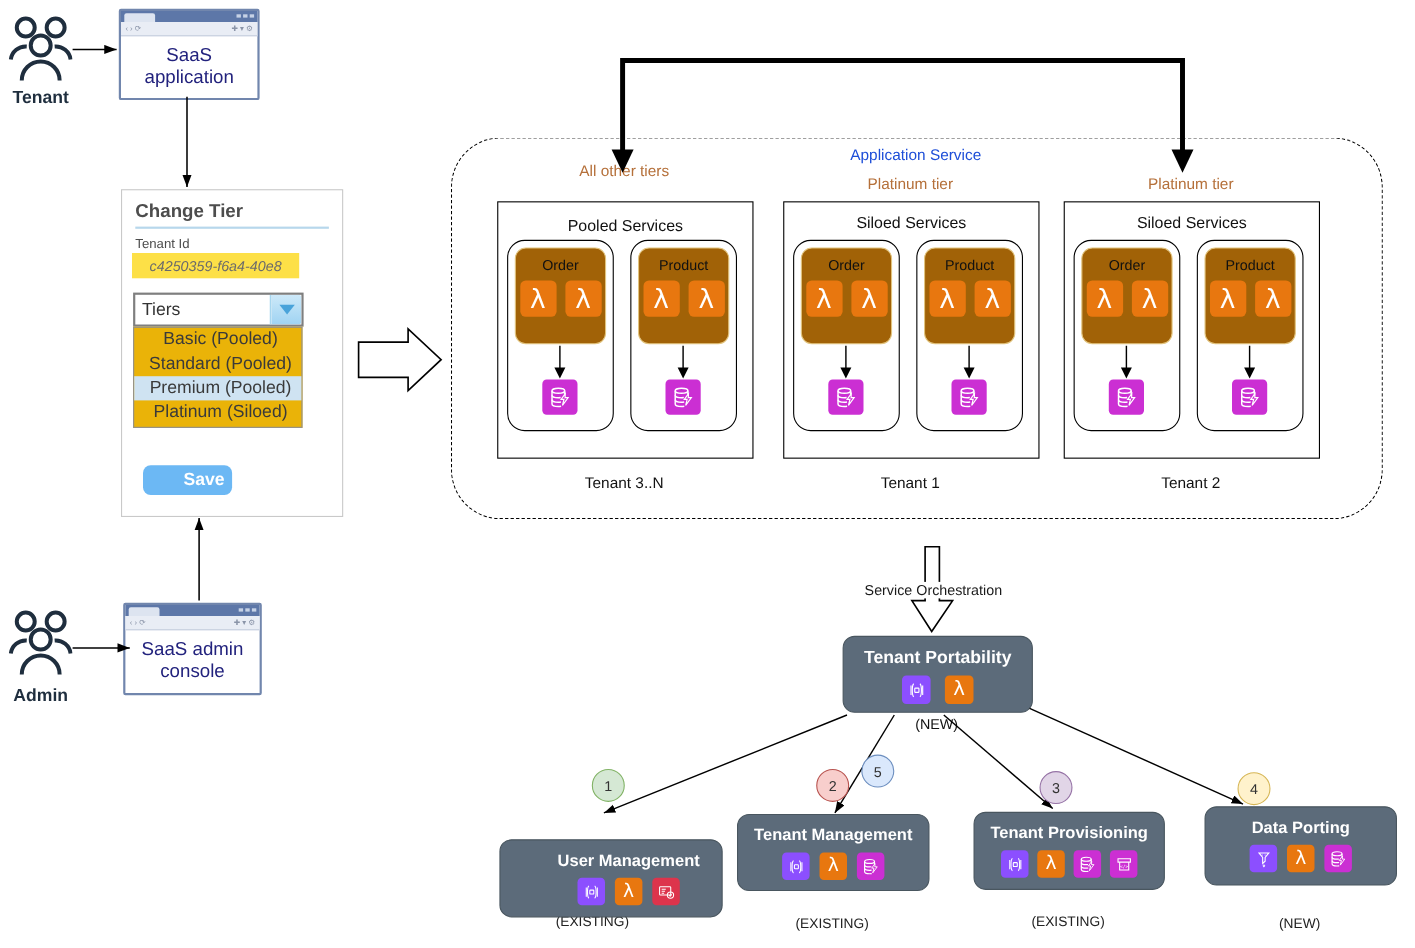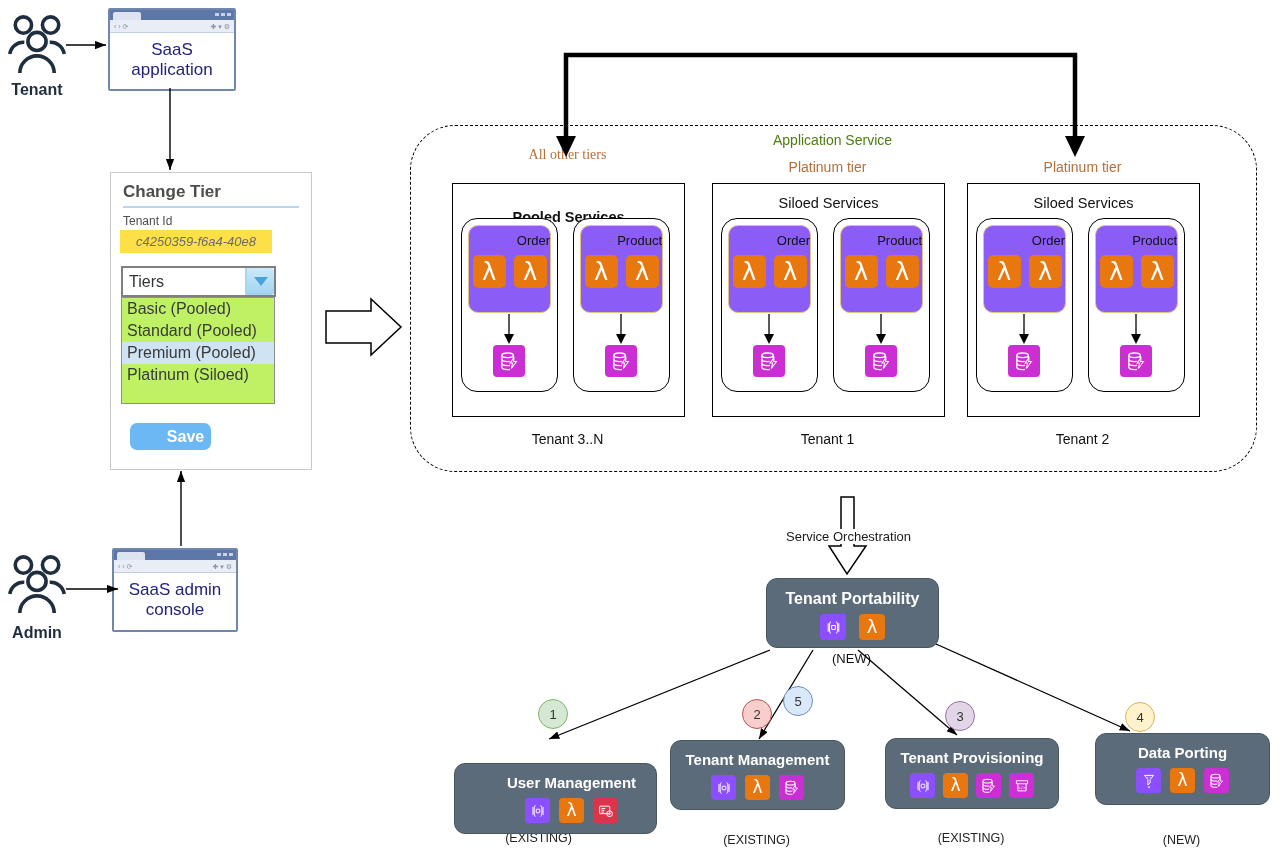--- a/index.html
+++ b/index.html
@@ -27,35 +27,35 @@
   .panel{background:#fff;border:1px solid #c9c9c9;z-index:2;}
   .panel-title{font-size:17px;font-weight:bold;color:#4d4d4d;}
   .panel-div{height:2px;background:#b7d7ec;}
   .panel-lbl{font-size:12px;color:#4d4d4d;}
   .tenant-input{background:#fde047;color:#6b6b6b;font-size:13px;display:flex;align-items:center;justify-content:center;border:0;font-style:italic;}
   .dropdown{background:#fff;border:2px solid #7f7f7f;display:flex;align-items:center;}
   .dropdown-text{font-size:16px;color:#333;padding-left:6px;flex:1;}
   .dropdown-btn{width:27px;align-self:stretch;background:linear-gradient(#cde9f9,#9fd3f2);
                 border-left:2px solid #a7d6ef;border-radius:0 3px 3px 0;display:flex;align-items:center;justify-content:center;}
   .dropdown-btn b{width:0;height:0;border-left:7px solid transparent;border-right:7px solid transparent;border-top:9px solid #49a3da;}
-  .optlist{background:#bef264;border:1.5px solid #8f8f8f;padding-bottom:17px;}
+  .optlist{background:#eab308;border:1.5px solid #8f8f8f;padding-bottom:2px;text-align:center;}
   .opt{font-size:16px;color:#3a3a3a;height:22px;line-height:22px;padding-left:5px;white-space:nowrap;}
   .opt.sel{background:#cfe3f2;}
   .save-btn{background:#6cb8f4;border:none;border-radius:7px;color:#fff;font-weight:bold;font-size:16px;
             display:flex;align-items:center;justify-content:center;cursor:pointer;padding-left:36px;}
 
   
   .dashed-box{border:1.5px dashed #000;border-radius:45px;z-index:1;}
-  .as-title{font-size:14px;color:#4d7c0f;}
+  .as-title{font-size:14px;color:#1d4ed8;}
   .tier-lbl{font-size:14px;color:#b5703a;}
   .tgroup{border:1.5px solid #000;background:#fff;z-index:2;}
   .tgroup-title{font-size:14.5px;color:#111;}
   .module{border:1.5px solid #000;border-radius:16px;background:#fff;}
-  .module-inner{position:absolute;left:6px;right:6px;top:6px;height:86px;background:#8b5cf6;
-                border:1px solid #e2c47e;border-radius:10px;text-align:right;}
+  .module-inner{position:absolute;left:6px;right:6px;top:6px;height:86px;background:#a16207;
+                border:1px solid #e2c47e;border-radius:10px;text-align:center;}
   .module-name{font-size:13px;color:#111;margin-top:7px;}
   .lrow{display:flex;justify-content:center;gap:8px;margin-top:7px;}
   .tenant-lbl{font-size:14px;color:#111;}
 
   
   .tile{display:inline-flex;align-items:center;justify-content:center;border-radius:4px;flex:0 0 auto;}
   .t33{width:33px;height:33px;border-radius:5px;}
   .t32{width:32px;height:32px;border-radius:4px;}
   .t26{width:26px;height:26px;}
   .t25{width:25px;height:25px;}
@@ -194,26 +194,26 @@
       <div class="opt">Platinum (Siloed)</div>
     </div>
 
     <button class="abs save-btn" style="left:19px;top:250px;width:81px;height:27px;">Save</button>
   </div>
 
 
   <div class="abs dashed-box" style="left:410px;top:125px;width:845px;height:345px;"></div>
   <div class="abs ctr as-title" style="left:410px;top:132px;width:845px;">Application Service</div>
 
-  <div class="abs ctr tier-lbl" style="left:452px;top:147px;width:231px;font-family:Liberation Serif, serif;">All other tiers</div>
+  <div class="abs ctr tier-lbl" style="left:452px;top:147px;width:231px;">All other tiers</div>
   <div class="abs ctr tier-lbl" style="left:712px;top:159px;width:231px;">Platinum tier</div>
   <div class="abs ctr tier-lbl" style="left:967px;top:159px;width:231px;">Platinum tier</div>
 
   <div class="abs tgroup" style="left:452px;top:183px;width:231px;height:232px;">
-    <div class="abs ctr tgroup-title" style="left:0;top:25px;width:231px;font-weight:bold;">Pooled Services</div>
+    <div class="abs ctr tgroup-title" style="left:0;top:14px;width:231px;">Pooled Services</div>
 
     <div class="abs module" style="left:8px;top:34px;width:95px;height:172px;">
       <div class="module-inner">
         <div class="module-name">Order</div>
         <div class="lrow">
           <span class="tile t33 bg-lambda">
               <span class="lam lam24">λ</span>
             </span>
           <span class="tile t33 bg-lambda">
               <span class="lam lam24">λ</span>

